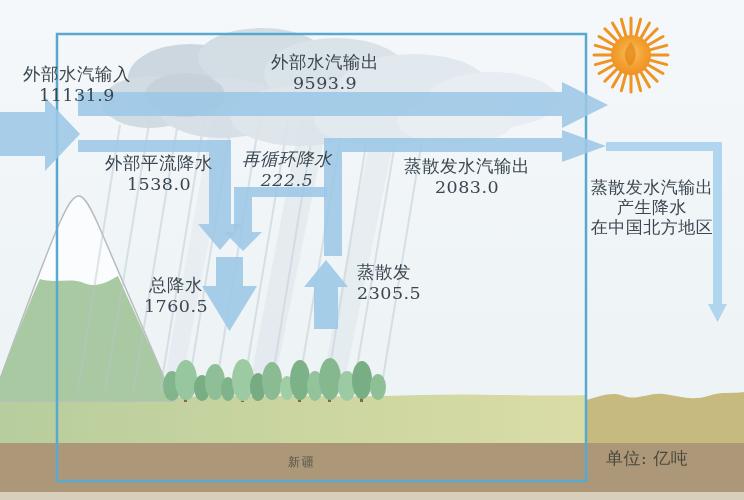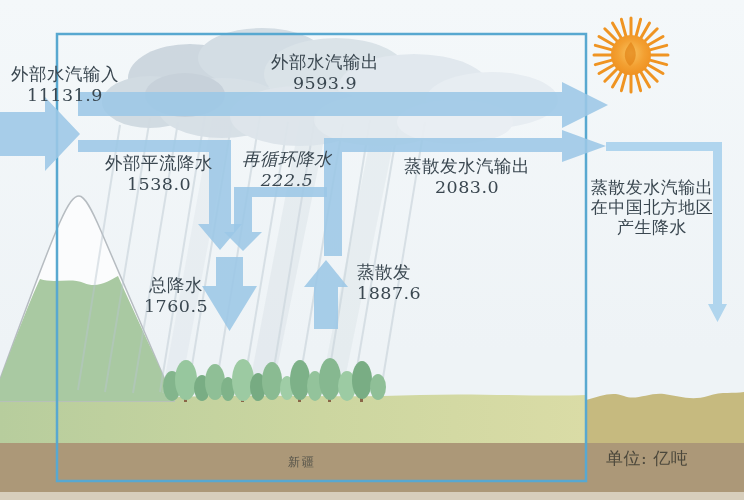--- a/index.html
+++ b/index.html
@@ -141,21 +141,21 @@
         <line x1="649.5" y1="23" x2="612.5" y2="87"></line>
         <line x1="657.2" y1="28.8" x2="604.8" y2="81.2"></line>
         <line x1="663" y1="36.5" x2="599" y2="73.5"></line>
         <line x1="666.7" y1="45.4" x2="595.3" y2="64.6"></line>
       </g>
       <circle cx="631" cy="55" r="20" fill="url(#sunGrad)"></circle>
       <path d="M 631,42 C 638,51 637,61 630,66 C 624,61 623,52 628,46 C 629,44 630,43 631,42 Z" fill="#e07f12" opacity="0.65"></path>
     </g>
   </svg>
 
-  <div class="flow-label" id="lbl-input" style="left:4px;top:64px;width:122px;">
+  <div class="flow-label" id="lbl-input" style="left:16px;top:64px;width:122px;">
     <span class="nm">外部水汽输入</span>
     <span class="val">11131.9</span>
   </div>
 
   <div class="flow-label" id="lbl-output" style="left:255px;top:52px;width:140px;">
     <span class="nm">外部水汽输出</span>
     <span class="val">9593.9</span>
   </div>
 
   <div class="flow-label" id="lbl-advection" style="left:98px;top:153px;width:122px;">
@@ -168,31 +168,31 @@
     <span class="val">222.5</span>
   </div>
 
   <div class="flow-label" id="lbl-evap-output" style="left:396px;top:156px;width:142px;">
     <span class="nm">蒸散发水汽输出</span>
     <span class="val">2083.0</span>
   </div>
 
   <div class="flow-label" id="lbl-evap-precip" style="left:582px;top:177px;width:140px;">
     <span class="nm">蒸散发水汽输出</span>
+    <span class="nm">产生降水</span>
     <span class="nm">在中国北方地区</span>
-    <span class="nm">产生降水</span>
   </div>
 
   <div class="flow-label" id="lbl-total-precip" style="left:114px;top:275px;width:124px;">
     <span class="nm">总降水</span>
     <span class="val">1760.5</span>
   </div>
 
   <div class="flow-label" id="lbl-evap" style="left:357px;top:262px;width:110px;">
     <span class="nm">蒸散发</span>
-    <span class="val">1887.6</span>
+    <span class="val">2305.5</span>
   </div>
 
   <div class="flow-label" id="lbl-region" style="left:252px;top:452px;width:100px;">新疆</div>
 
   <div class="flow-label" id="lbl-unit" style="left:606px;top:448px;width:130px;">单位: 亿吨</div>
 
 </div>
 
 </body></html>

